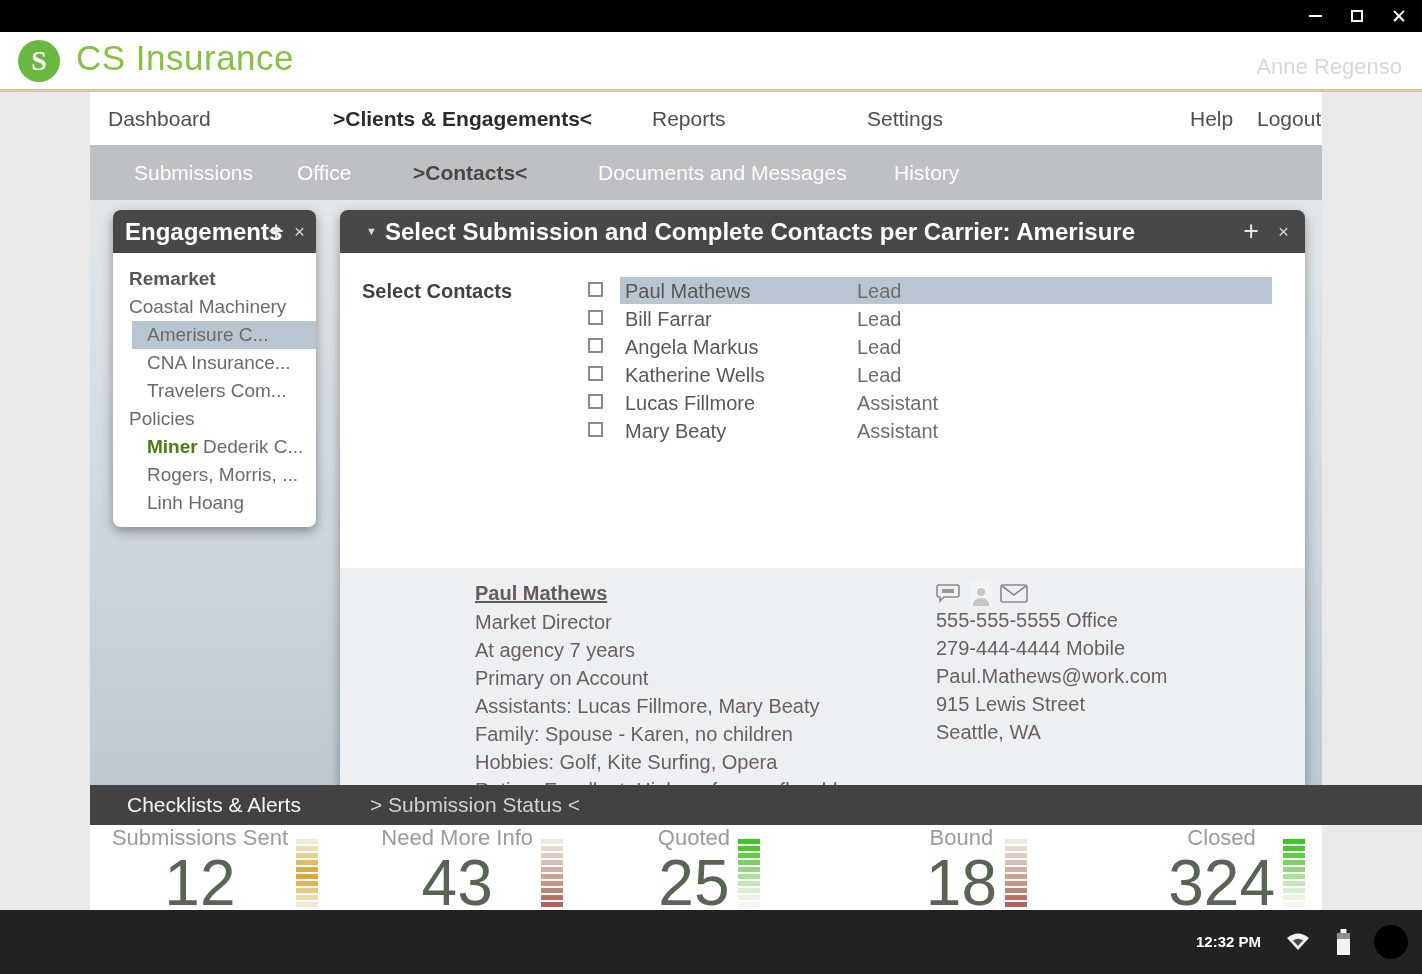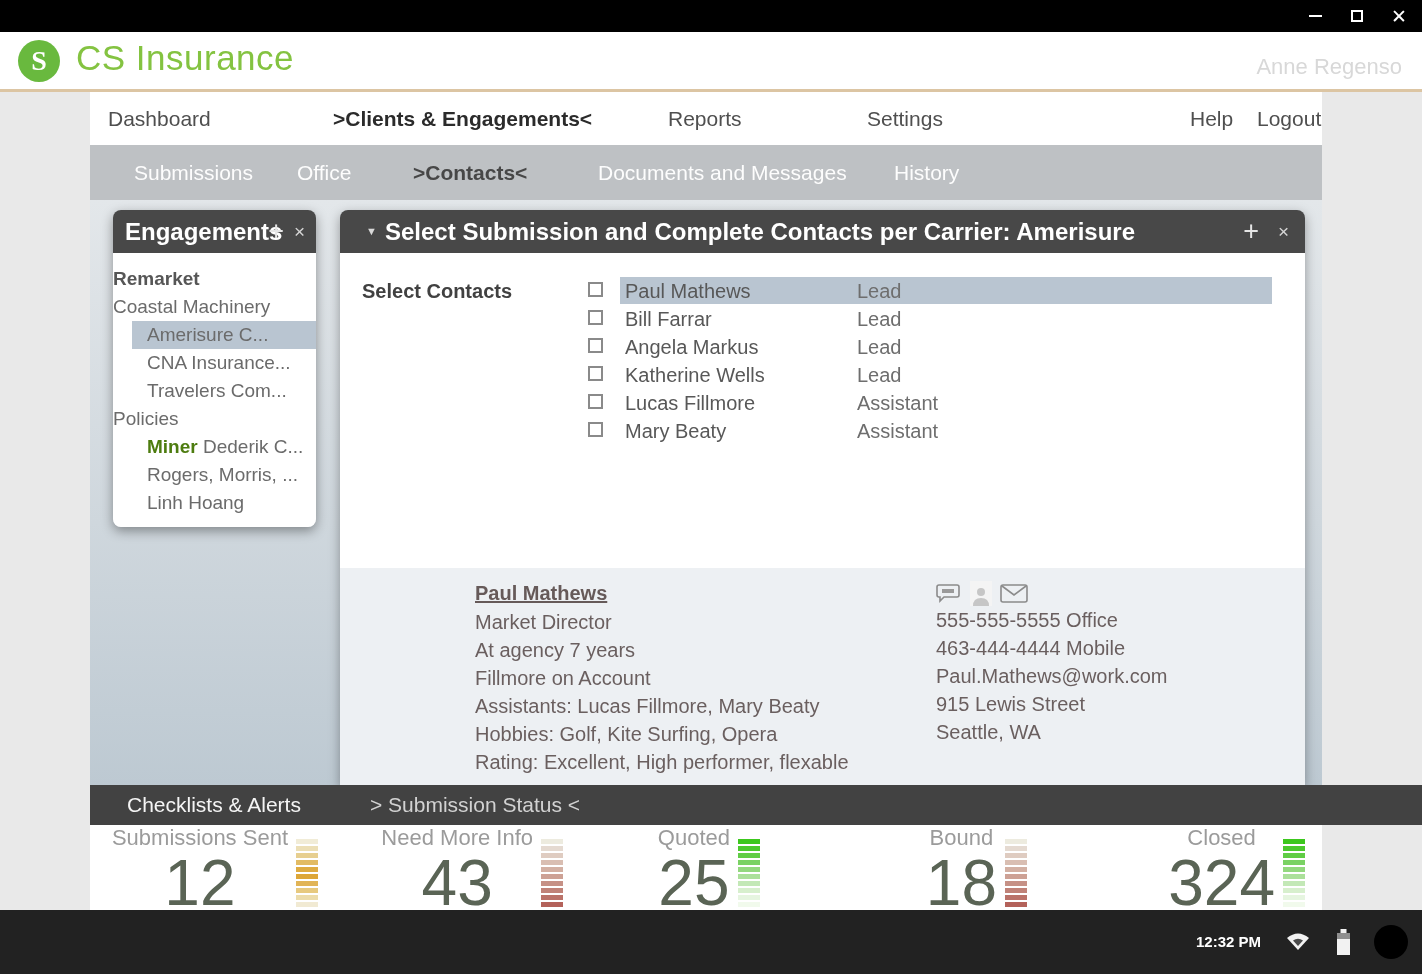--- a/index.html
+++ b/index.html
@@ -47,21 +47,21 @@
   .ph-close { position:absolute; top:0; color:#d5d5d5; font-size:19px; line-height:43px; cursor:pointer; }
 
   
   .eng-panel { position:absolute; left:23px; top:10px; width:203px; height:317px; border-radius:8px;
                box-shadow:0 4px 12px rgba(0,0,0,0.38); }
   .eng-panel .panel-title { position:absolute; left:12px; }
   .eng-panel .ph-plus { right:32px; }
   .eng-panel .ph-close { right:11px; }
   .eng-body { background:#fff; height:274px; border-radius:0 0 8px 8px; padding-top:12px; overflow:hidden; }
   .eng-item { height:28px; line-height:28px; font-size:19px; color:#6b6b6b; cursor:pointer; white-space:nowrap; overflow:hidden; }
-  .eng-item.lvl0 { }
+  .eng-item.lvl0 { padding-left:16px; }
   .eng-item.lvl1 { padding-left:34px; }
   .eng-item.head { font-weight:700; color:#565656; }
   .eng-item.selected { background:#b9c5d1; margin-left:19px; padding-left:15px; }
   .eng-item b { font-weight:700; color:#4d7c0f; }
 
   
   .main-panel { position:absolute; left:250px; top:10px; width:965px; height:575px; border-radius:8px 8px 0 0;
                 box-shadow:0 4px 12px rgba(0,0,0,0.35); }
   .main-panel .collapse-tri { position:absolute; left:26px; top:0; color:#d9d9d9; font-size:11px; line-height:43px; cursor:pointer; }
   .main-panel .panel-title { position:absolute; left:45px; }
@@ -136,21 +136,21 @@
   <div class="header-user">Anne Regenso</div>
 </div>
 <div class="accent-line"></div>
 
 <div class="gutter-left"></div>
 <div class="gutter-right"></div>
 
 <div class="nav-bar">
   <span class="nav-item" style="left:18px">Dashboard</span>
   <span class="nav-item active" style="left:243px">&gt;Clients &amp; Engagements&lt;</span>
-  <span class="nav-item" style="left:578px">Reports</span>
+  <span class="nav-item" style="left:562px">Reports</span>
   <span class="nav-item" style="left:777px">Settings</span>
   <span class="nav-item" style="left:1100px">Help</span>
   <span class="nav-item" style="left:1167px">Logout</span>
 </div>
 
 <div class="subnav-bar">
   <span class="subnav-item" style="left:44px">Submissions</span>
   <span class="subnav-item" style="left:207px">Office</span>
   <span class="subnav-item" style="left:508px">Documents and Messages</span>
   <span class="subnav-item active" style="left:323px">&gt;Contacts&lt;</span>
@@ -220,22 +220,23 @@
           <span class="c-name">Mary Beaty</span>
           <span class="c-role">Assistant</span>
         </div>
       </div>
 
       <div class="detail">
         <div class="detail-left">
           <div class="detail-name">Paul Mathews</div>
           <div class="detail-line">Market Director</div>
           <div class="detail-line">At agency 7 years</div>
-          <div class="detail-line">Fillmore on Account</div>
+          <div class="detail-line">Primary on Account</div>
           <div class="detail-line">Assistants: Lucas Fillmore, Mary Beaty</div>
+          <div class="detail-line">Family: Spouse - Karen, no children</div>
           <div class="detail-line">Hobbies: Golf, Kite Surfing, Opera</div>
           <div class="detail-line">Rating: Excellent, High performer, flexable</div>
         </div>
         <div class="detail-right">
           <div class="icon-row">
             <span class="icon-btn">
               <svg width="26" height="20" viewBox="0 0 26 20">
                   <path d="M3 2 h18 a2 2 0 0 1 2 2 v8 a2 2 0 0 1 -2 2 h-13 l-4 4 v-4 h-1 a2 2 0 0 1 -2 -2 v-8 a2 2 0 0 1 2 -2 z" fill="none" stroke="#8b8b8b" stroke-width="1.6"></path>
                   <rect x="6" y="6" width="12" height="4" fill="#9a9a9a"></rect>
                 </svg>
@@ -247,21 +248,21 @@
                 </svg>
             </span>
             <span class="icon-btn">
               <svg width="28" height="19" viewBox="0 0 28 19">
                   <rect x="1" y="1" width="26" height="17" rx="2" fill="none" stroke="#8b8b8b" stroke-width="1.6"></rect>
                   <path d="M2 2 L14 11 L26 2" fill="none" stroke="#8b8b8b" stroke-width="1.6"></path>
                 </svg>
             </span>
           </div>
           <div class="detail-line">555-555-5555 Office</div>
-          <div class="detail-line">463-444-4444 Mobile</div>
+          <div class="detail-line">279-444-4444 Mobile</div>
           <div class="detail-line">Paul.Mathews@work.com</div>
           <div class="detail-line">915 Lewis Street</div>
           <div class="detail-line">Seattle, WA</div>
         </div>
       </div>
     </div>
   </div>
 </div>
 
 <div class="status-bar">

